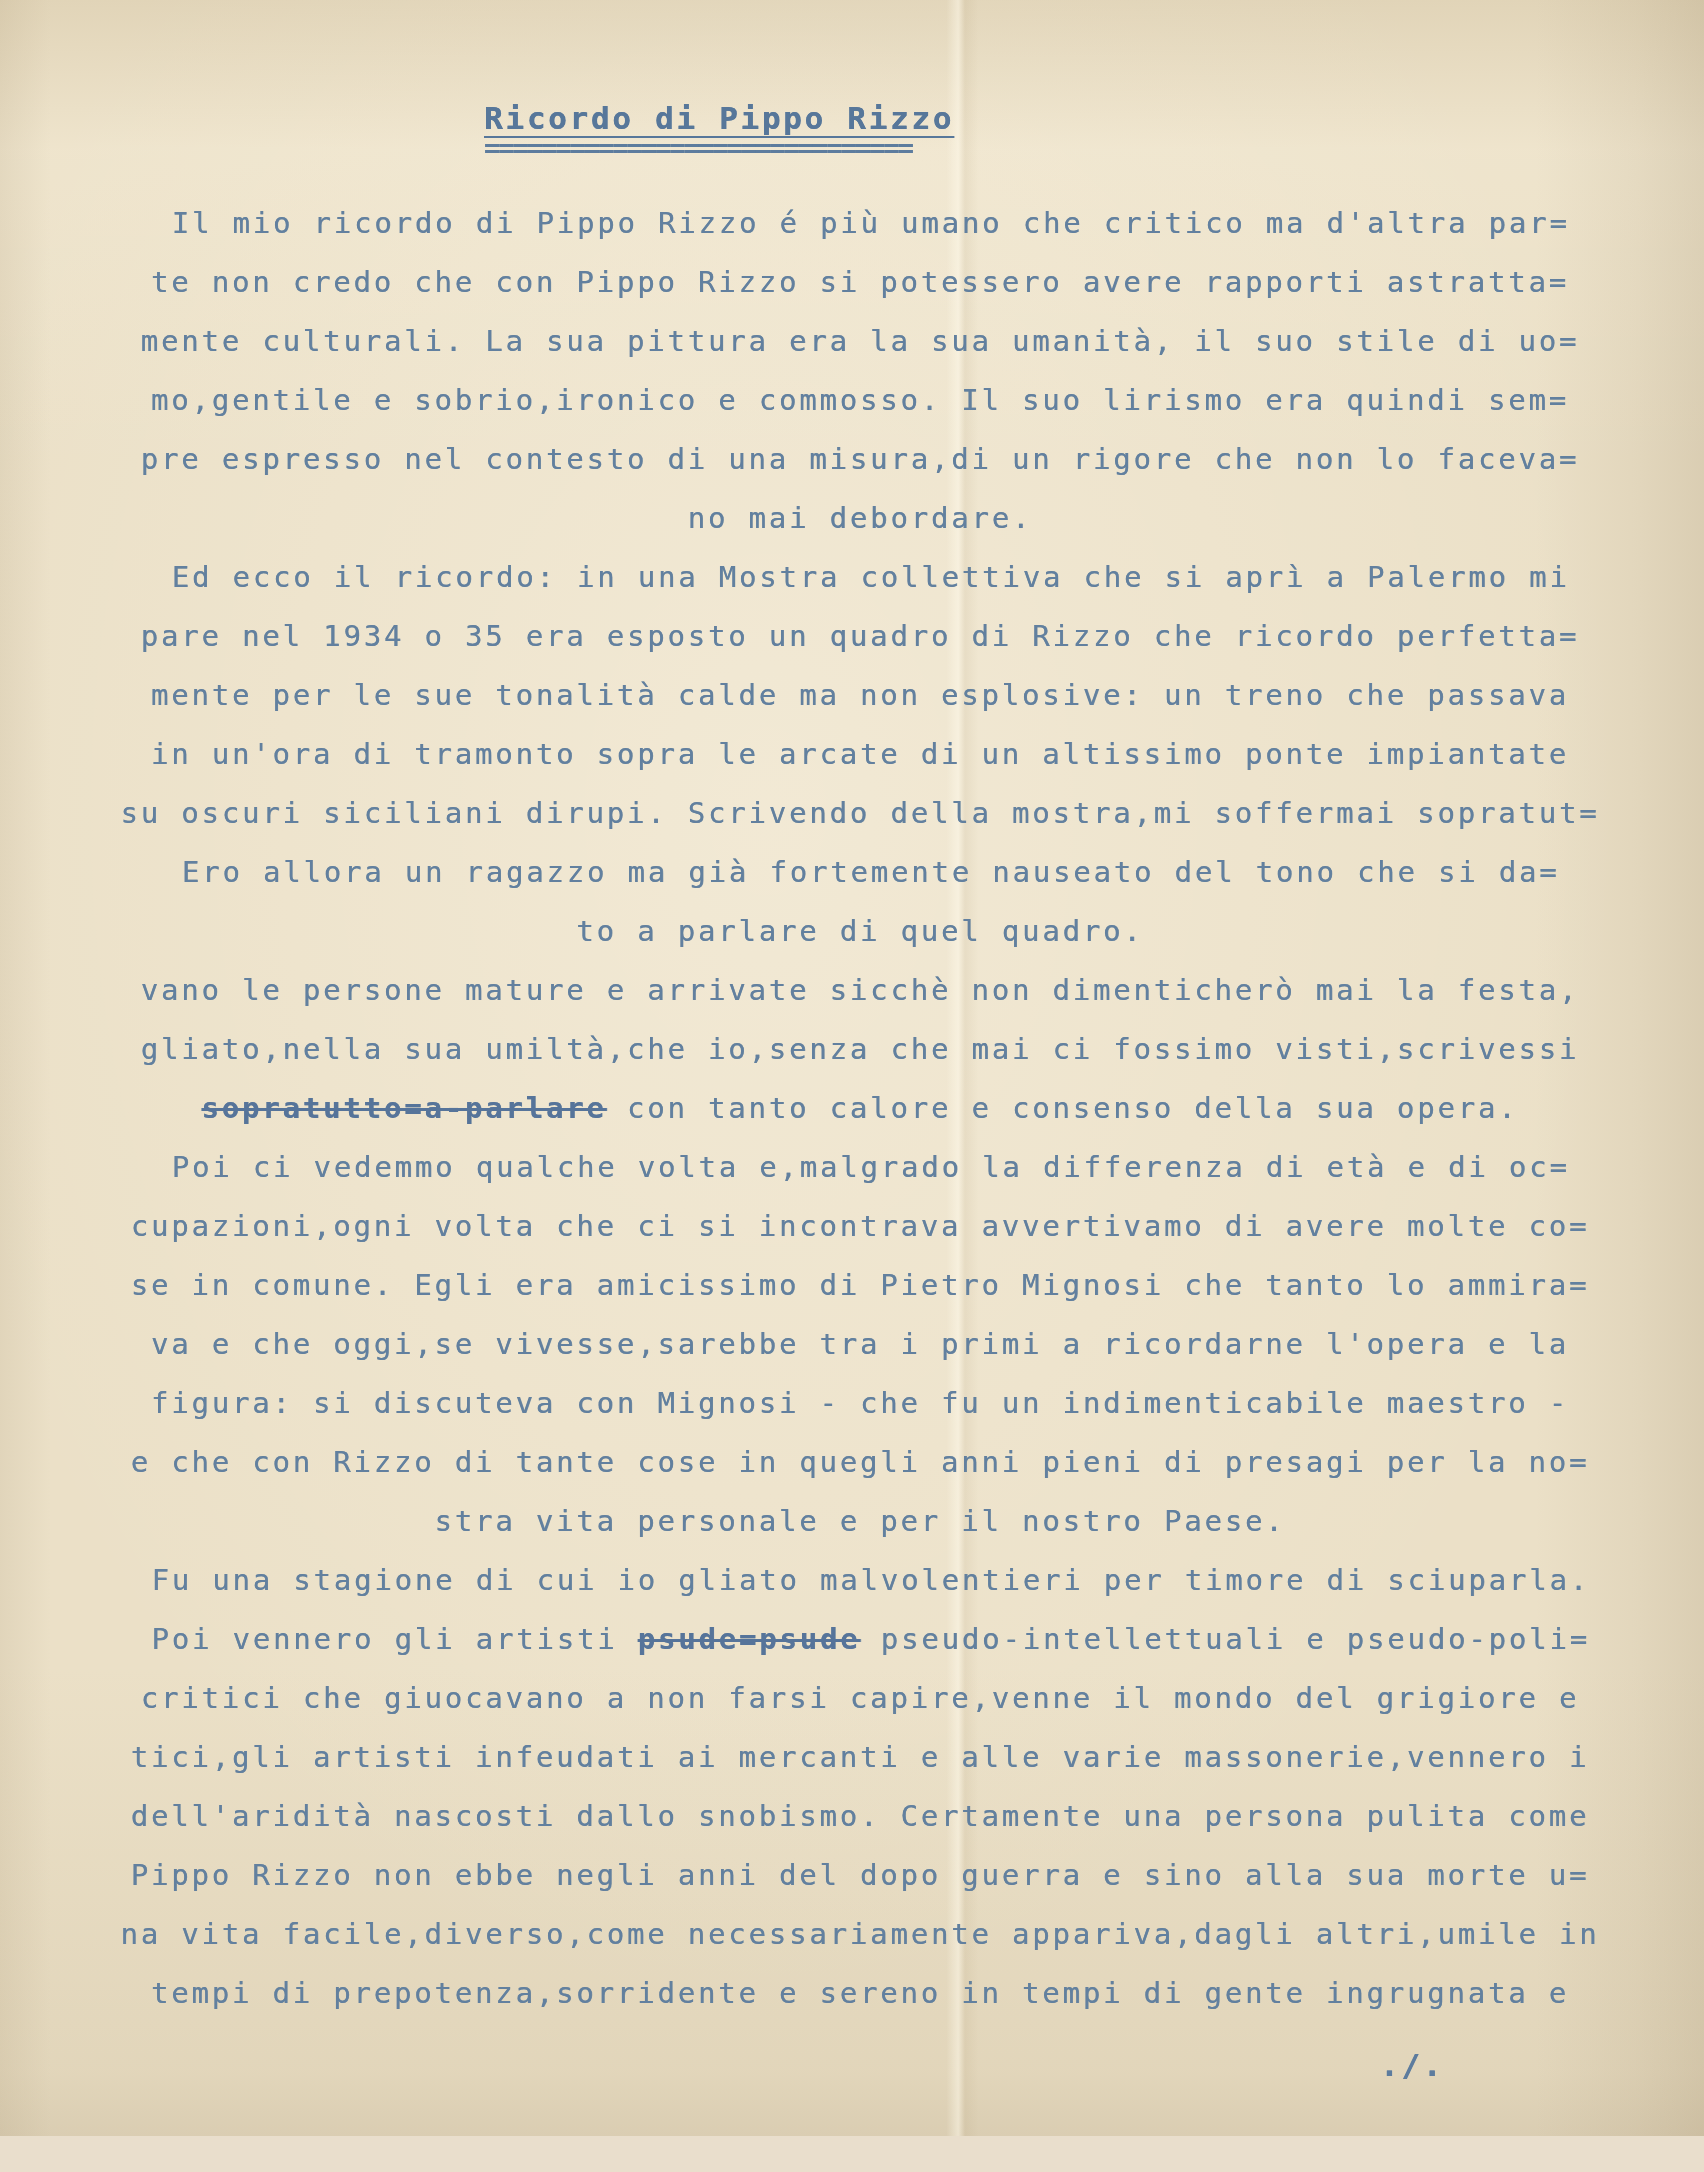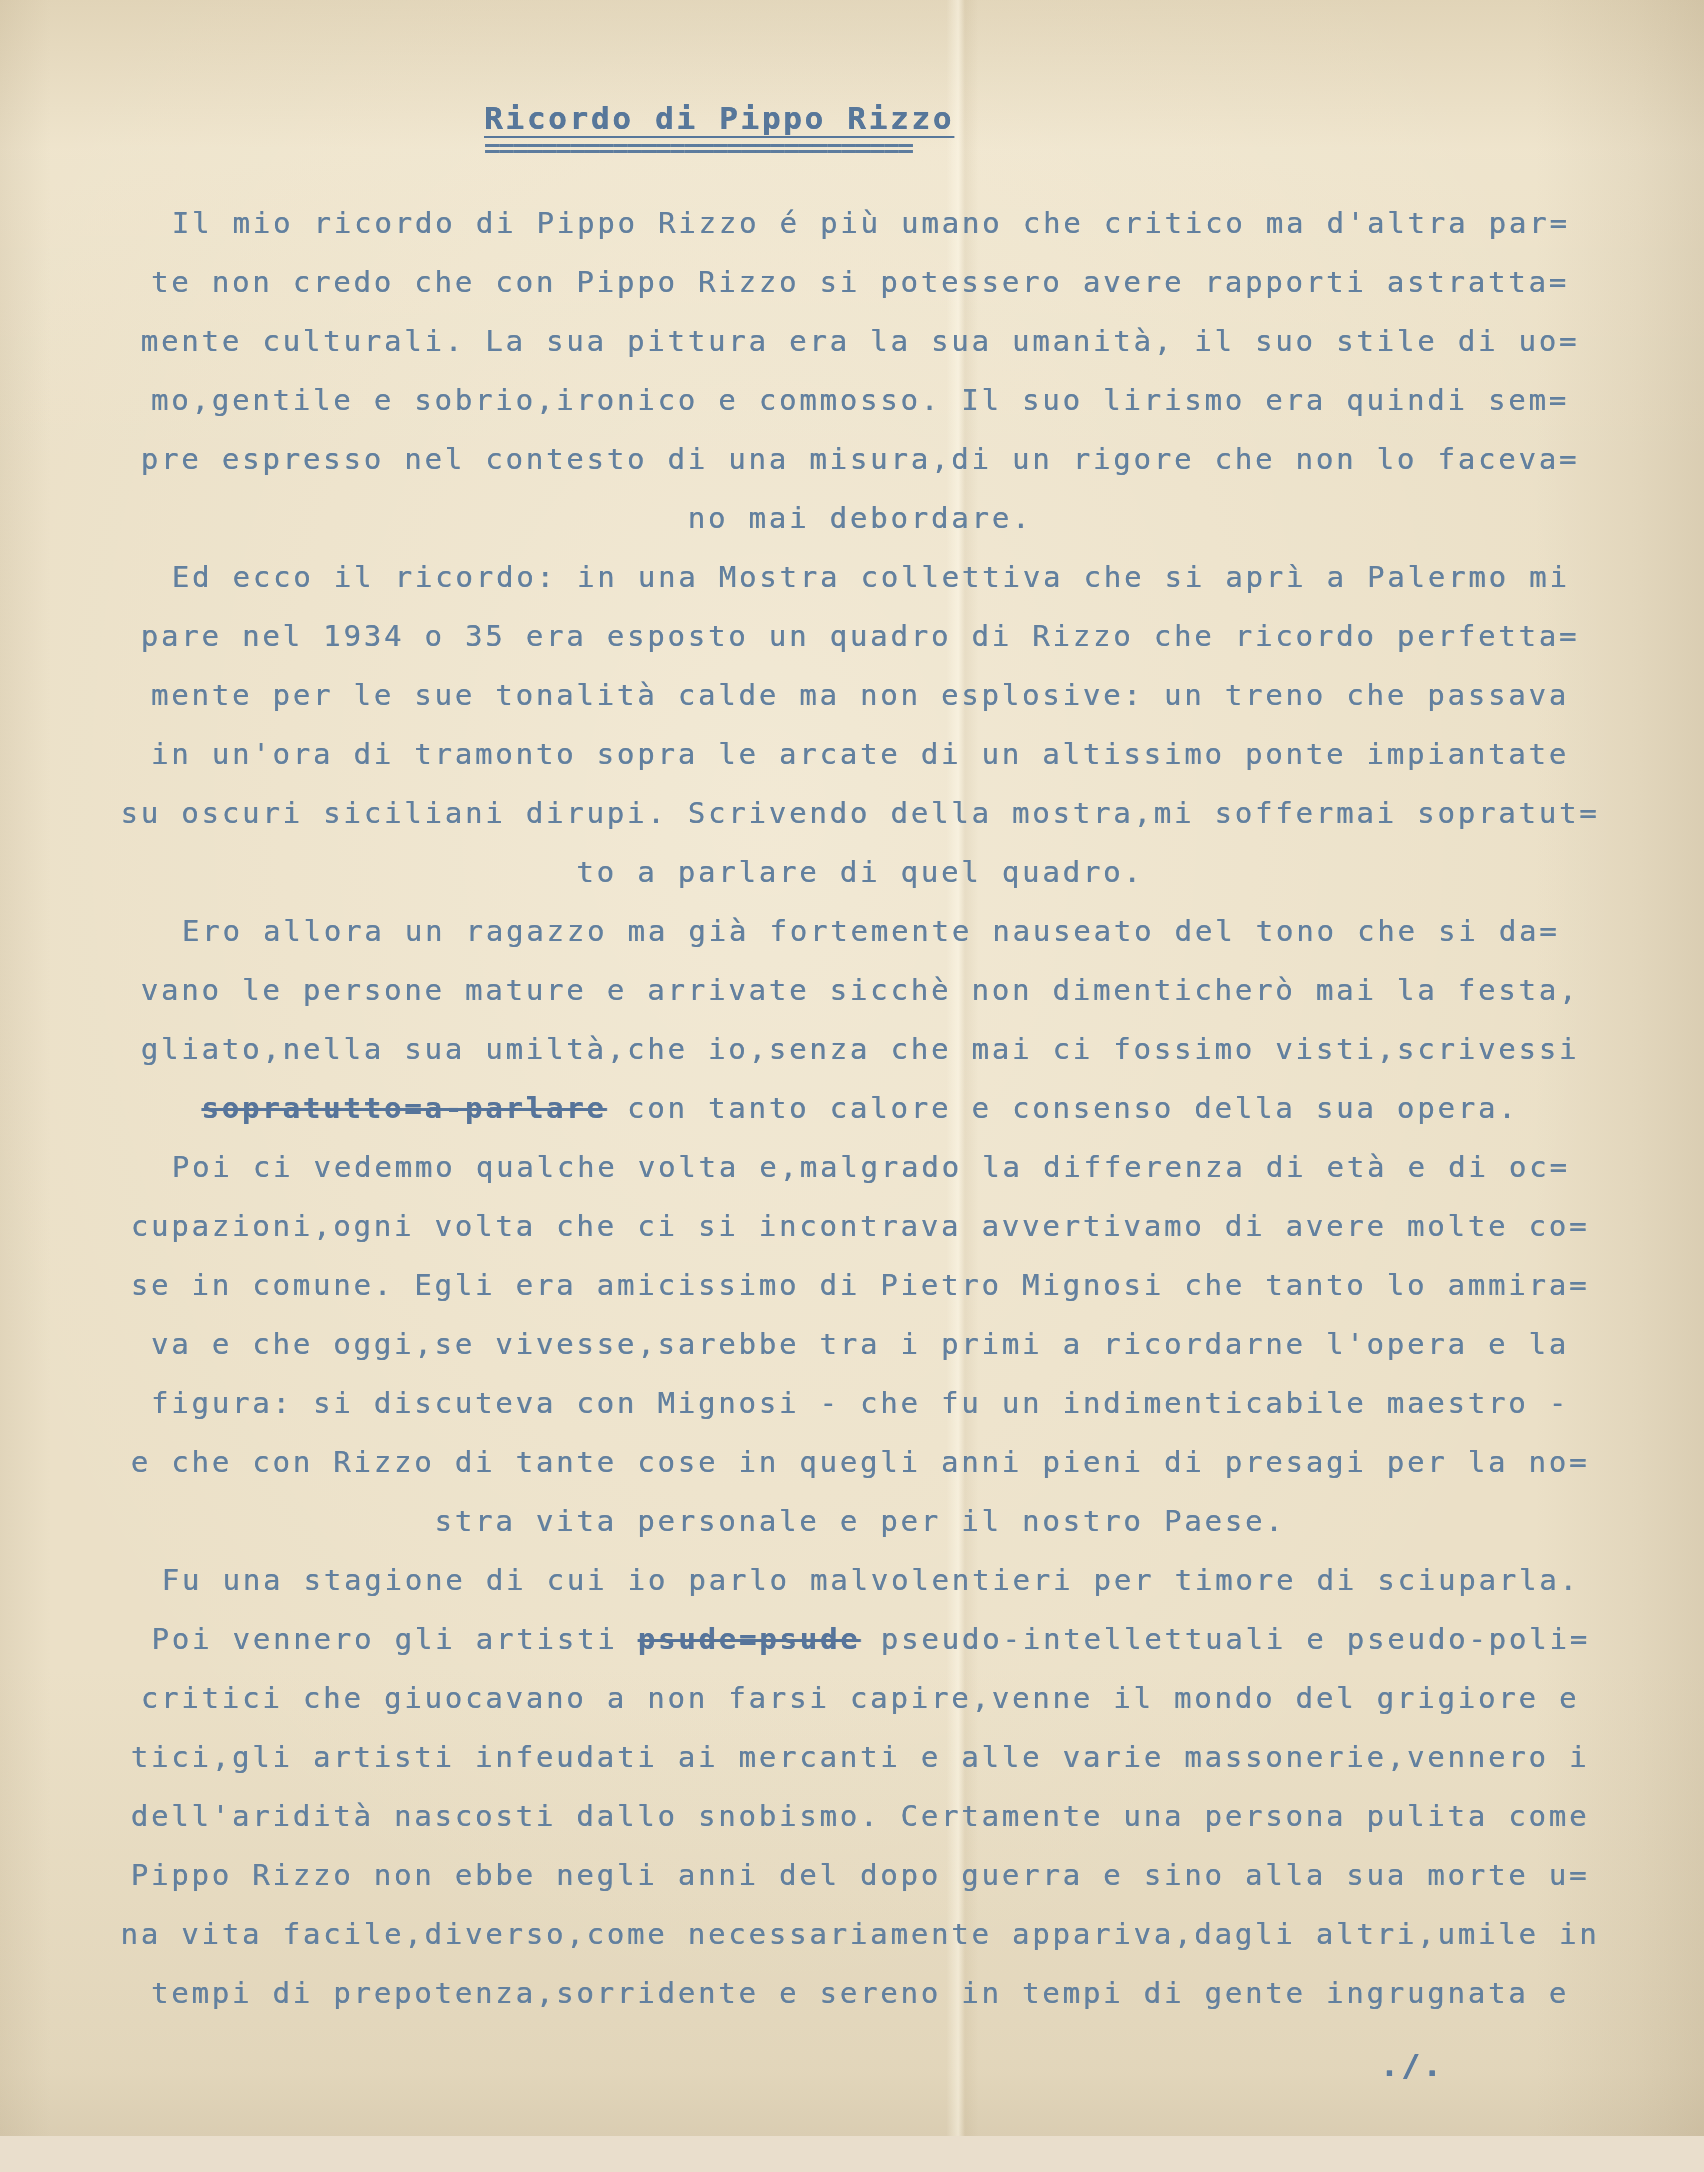--- a/index.html
+++ b/index.html
@@ -103,33 +103,33 @@
       <div class="line"><span>te non credo che con Pippo Rizzo si potessero avere rapporti astratta=</span></div>
       <div class="line"><span>mente culturali. La sua pittura era la sua umanità, il suo stile di uo=</span></div>
       <div class="line"><span>mo,gentile e sobrio,ironico e commosso. Il suo lirismo era quindi sem=</span></div>
       <div class="line"><span>pre espresso nel contesto di una misura,di un rigore che non lo faceva=</span></div>
       <div class="line"><span>no mai debordare.</span></div>
       <div class="line indent"><span>Ed ecco il ricordo: in una Mostra collettiva che si aprì a Palermo mi</span></div>
       <div class="line"><span>pare nel 1934 o 35 era esposto un quadro di Rizzo che ricordo perfetta=</span></div>
       <div class="line"><span>mente per le sue tonalità calde ma non esplosive: un treno che passava</span></div>
       <div class="line"><span>in un'ora di tramonto sopra le arcate di un altissimo ponte impiantate</span></div>
       <div class="line"><span>su oscuri siciliani dirupi. Scrivendo della mostra,mi soffermai sopratut=</span></div>
+      <div class="line indent"><span>Ero allora un ragazzo ma già fortemente nauseato del tono che si da=</span></div>
       <div class="line"><span>to a parlare di quel quadro.</span></div>
-      <div class="line indent"><span>Ero allora un ragazzo ma già fortemente nauseato del tono che si da=</span></div>
       <div class="line"><span>vano le persone mature e arrivate sicchè non dimenticherò mai la festa,</span></div>
       <div class="line"><span>gliato,nella sua umiltà,che io,senza che mai ci fossimo visti,scrivessi</span></div>
       <div class="line"><span class="struck">sopratutto=a-parlare</span><span> con tanto calore e consenso della sua opera.</span></div>
       <div class="line indent"><span>Poi ci vedemmo qualche volta e,malgrado la differenza di età e di oc=</span></div>
       <div class="line"><span>cupazioni,ogni volta che ci si incontrava avvertivamo di avere molte co=</span></div>
       <div class="line"><span>se in comune. Egli era amicissimo di Pietro Mignosi che tanto lo ammira=</span></div>
       <div class="line"><span>va e che oggi,se vivesse,sarebbe tra i primi a ricordarne l'opera e la</span></div>
       <div class="line"><span>figura: si discuteva con Mignosi - che fu un indimenticabile maestro -</span></div>
       <div class="line"><span>e che con Rizzo di tante cose in quegli anni pieni di presagi per la no=</span></div>
       <div class="line"><span>stra vita personale e per il nostro Paese.</span></div>
-      <div class="line indent"><span>Fu una stagione di cui io parlo malvolentieri per timore di sciuparla.</span></div>
+      <div class="line indent"><span>Fu una stagione di cui io gliato malvolentieri per timore di sciuparla.</span></div>
       <div class="line indent"><span>Poi vennero gli artisti </span><span class="struck">psude=psude</span><span> pseudo-intellettuali e pseudo-poli=</span></div>
       <div class="line"><span>critici che giuocavano a non farsi capire,venne il mondo del grigiore e</span></div>
       <div class="line"><span>tici,gli artisti infeudati ai mercanti e alle varie massonerie,vennero i</span></div>
       <div class="line"><span>dell'aridità nascosti dallo snobismo. Certamente una persona pulita come</span></div>
       <div class="line"><span>Pippo Rizzo non ebbe negli anni del dopo guerra e sino alla sua morte u=</span></div>
       <div class="line"><span>na vita facile,diverso,come necessariamente appariva,dagli altri,umile in</span></div>
       <div class="line"><span>tempi di prepotenza,sorridente e sereno in tempi di gente ingrugnata e</span></div>
     </div>
 
   <div class="footer-mark">./.</div>

